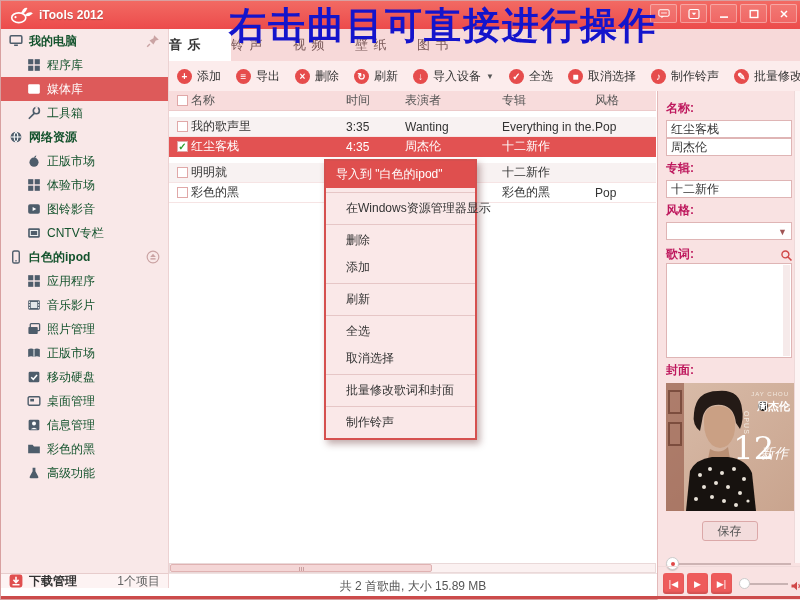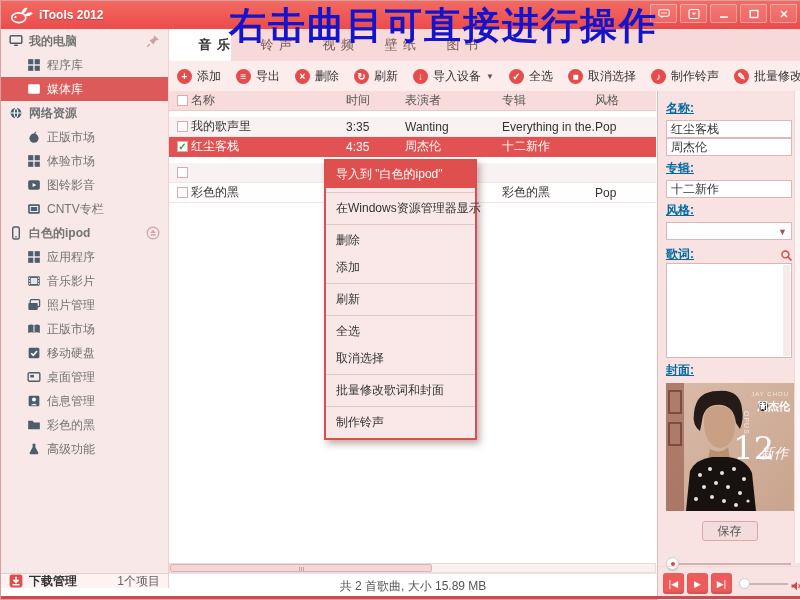--- a/index.html
+++ b/index.html
@@ -18,21 +18,21 @@
     border-radius:2px; display:flex; align-items:center; justify-content:center; cursor:pointer; }
   .winbtn svg { width:12px; height:12px; }
 
   
   .annotation { position:absolute; left:228px; top:0px; z-index:60; color:#1414cc;
     font-family:"DejaVu Serif",serif; font-weight:bold; font-size:37px; letter-spacing:2px; }
 
   
   .sidebar { position:absolute; left:0; top:28px; width:168px; height:544px;
     background:#f9e8e8; border-right:1px solid #ecd2d2; overflow:hidden; }
-  .side-row { height:24px; display:flex; align-items:center; font-size:12px; color:#737373; cursor:pointer; position:relative; }
+  .side-row { height:24px; display:flex; align-items:center; font-size:12px; color:#14532d; cursor:pointer; position:relative; }
   .side-header { font-weight:bold; padding-left:8px; }
   .side-item { padding-left:26px; }
   .side-row .ic { width:14px; height:14px; margin-right:6px; color:#4e5d6b; flex:0 0 14px; }
   .side-row .ic svg { width:14px; height:14px; }
   .side-row.selected { background:#dd5a5a; color:#fff; }
   .side-row.selected .ic { color:#fff; }
   .side-end { position:absolute; right:8px; width:14px; height:14px; color:#caa3a3; }
   .side-end svg { width:14px; height:14px; }
 
   
@@ -40,21 +40,21 @@
     background:#fdf3f3; border-top:1px solid #e7cccc; border-right:1px solid #ecd2d2;
     display:flex; align-items:center; font-size:12px; cursor:pointer; }
   .downloadbar .ic { width:14px; height:14px; margin:0 6px 0 8px; }
   .downloadbar .ic svg { width:14px; height:14px; }
   .dl-label { font-weight:bold; color:#333; }
   .dl-count { position:absolute; right:8px; color:#666; }
 
   
   .tabbar { position:absolute; left:168px; top:28px; width:632px; height:32px;
     background:#f7d9d9; display:flex; }
-  .tab { width:62px; height:32px; line-height:32px; text-align:right; font-size:13px;
+  .tab { width:62px; height:32px; line-height:32px; text-align:left; font-size:13px;
     color:#7a5a5a; cursor:pointer; letter-spacing:1px; }
   .tab.selected { background:#fff; color:#333; font-weight:bold; }
 
   
   .toolbar { position:absolute; left:168px; top:60px; width:632px; height:30px;
     background:#fcecec; display:flex; align-items:center; gap:15px; padding-left:8px; }
   .tbtn { display:flex; align-items:center; gap:5px; font-size:12px; color:#333; cursor:pointer; white-space:nowrap; }
   .tbtn .circ { width:15px; height:15px; border-radius:50%; background:#e64c4c; color:#fff;
     font-size:10px; line-height:15px; text-align:center; font-weight:bold; }
   .tbtn .dd { font-size:8px; color:#555; }
@@ -79,28 +79,28 @@
   .grip { position:absolute; left:128px; top:2px; display:flex; gap:1px; }
   .grip i { width:1px; height:4px; background:#caa0a0; }
   .statusbar { position:absolute; left:168px; top:572px; width:488px; height:25px; background:#fff;
     border-top:1px solid #f0e2e2; font-size:12px; color:#555; display:flex; align-items:center; justify-content:center; }
 
   
   .cmenu { position:absolute; left:323px; top:158px; width:153px; z-index:50;
     background:#fae8e8; border:2px solid #d5504f; box-shadow:3px 4px 7px rgba(80,20,20,.35); }
   .cmenu .group { border-bottom:1px solid #e6c6c6; padding:2px 0; }
   .cmenu .group:last-child { border-bottom:none; }
-  .citem { font-size:12px; color:#333; padding:5px 10px; cursor:pointer; white-space:nowrap; }
+  .citem { font-size:12px; color:#333; padding:5px 20px; cursor:pointer; white-space:nowrap; }
   .citem.hl { background:#df4f4e; color:#fff; margin:-2px 0 2px 0; padding:5px 10px; }
 
   
   .panel { position:absolute; left:656px; top:90px; width:144px; height:510px;
     background:#f9e2e2; border-left:1px solid #e3b9b9; padding:5px 8px 0 8px; }
   .pscroll { position:absolute; right:1px; top:0; width:6px; height:472px; background:#fdf4f4; border-left:1px solid #eed9d9; }
-  .plabel { font-size:12px; font-weight:bold; color:#0369a1; margin:4px 0 3px 0;text-decoration:underline; }
+  .plabel { font-size:12px; font-weight:bold; color:#be185d; margin:4px 0 3px 0; }
   .pinput { width:126px; height:18px; background:#fff; border:1px solid #dfb5b5; font-size:12px;
     color:#333; padding:0 4px; font-family:"Liberation Sans",sans-serif; display:block; }
   .pselect { width:126px; height:18px; background:#fff; border:1px solid #dfb5b5; position:relative; cursor:pointer; }
   .pselect .arrow { position:absolute; right:4px; top:4px; font-size:9px; color:#a05555; }
   .lyrics-head { display:flex; align-items:center; justify-content:space-between; margin-top:6px; }
   .search-ic { width:13px; height:13px; color:#d04848; cursor:pointer; }
   .search-ic svg { width:13px; height:13px; }
   .plyrics { width:126px; height:95px; background:#fff; border:1px solid #dfb5b5; position:relative; }
   .plyrics .vsb { position:absolute; right:1px; top:1px; width:7px; height:91px; background:#f6eaea; }
 
@@ -215,20 +215,28 @@
             <rect x="3.2" y="3.4" width="5.6" height="5.2" fill="#fff" opacity=".85"></rect>
             <rect x="1.6" y="3" width="1" height="1.1" fill="#fff"></rect>
             <rect x="1.6" y="5.4" width="1" height="1.1" fill="#fff"></rect>
             <rect x="1.6" y="7.8" width="1" height="1.1" fill="#fff"></rect>
             <rect x="9.4" y="3" width="1" height="1.1" fill="#fff"></rect>
             <rect x="9.4" y="5.4" width="1" height="1.1" fill="#fff"></rect>
             <rect x="9.4" y="7.8" width="1" height="1.1" fill="#fff"></rect>
           </svg></span>
         <span>媒体库</span>
       </div>
+      <div class="side-row side-item">
+        <span class="ic"><svg viewBox="0 0 12 12">
+            <path d="M2 10.5 L6.2 6.3" stroke="currentColor" stroke-width="1.5" stroke-linecap="round"></path>
+            <circle cx="8" cy="4" r="2.6" fill="none" stroke="currentColor" stroke-width="1.4"></circle>
+            <rect x="7.2" y="0.6" width="2" height="2.2" fill="#f9e8e8"></rect>
+          </svg></span>
+        <span>工具箱</span>
+      </div>
       <div class="side-row side-header">
         <span class="ic"><svg viewBox="0 0 12 12">
             <circle cx="6" cy="6" r="4.6" fill="currentColor"></circle>
             <path d="M1.6 6 H10.4 M6 1.6 C8.2 3.5 8.2 8.5 6 10.4 C3.8 8.5 3.8 3.5 6 1.6" stroke="#fff" stroke-width=".9" fill="none"></path>
           </svg></span>
         <span>网络资源</span>
       </div>
       <div class="side-row side-item">
         <span class="ic"><svg viewBox="0 0 12 12">
             <circle cx="6" cy="7" r="3.9" fill="currentColor"></circle>
@@ -423,20 +431,21 @@
       <div class="trow selected">
         <span class="cb">✓</span>
         <span class="cell">红尘客栈</span>
         <span class="cell">4:35</span>
         <span class="cell">周杰伦</span>
         <span class="cell">十二新作</span>
         <span class="cell"></span>
       </div>
       <div class="trow alt">
         <span class="cb"></span>
+        <span class="cell">明明就</span>
         <span class="cell"></span>
         <span class="cell"></span>
         <span class="cell">十二新作</span>
         <span class="cell"></span>
       </div>
       <div class="trow">
         <span class="cb"></span>
         <span class="cell">彩色的黑</span>
         <span class="cell"></span>
         <span class="cell"></span>

